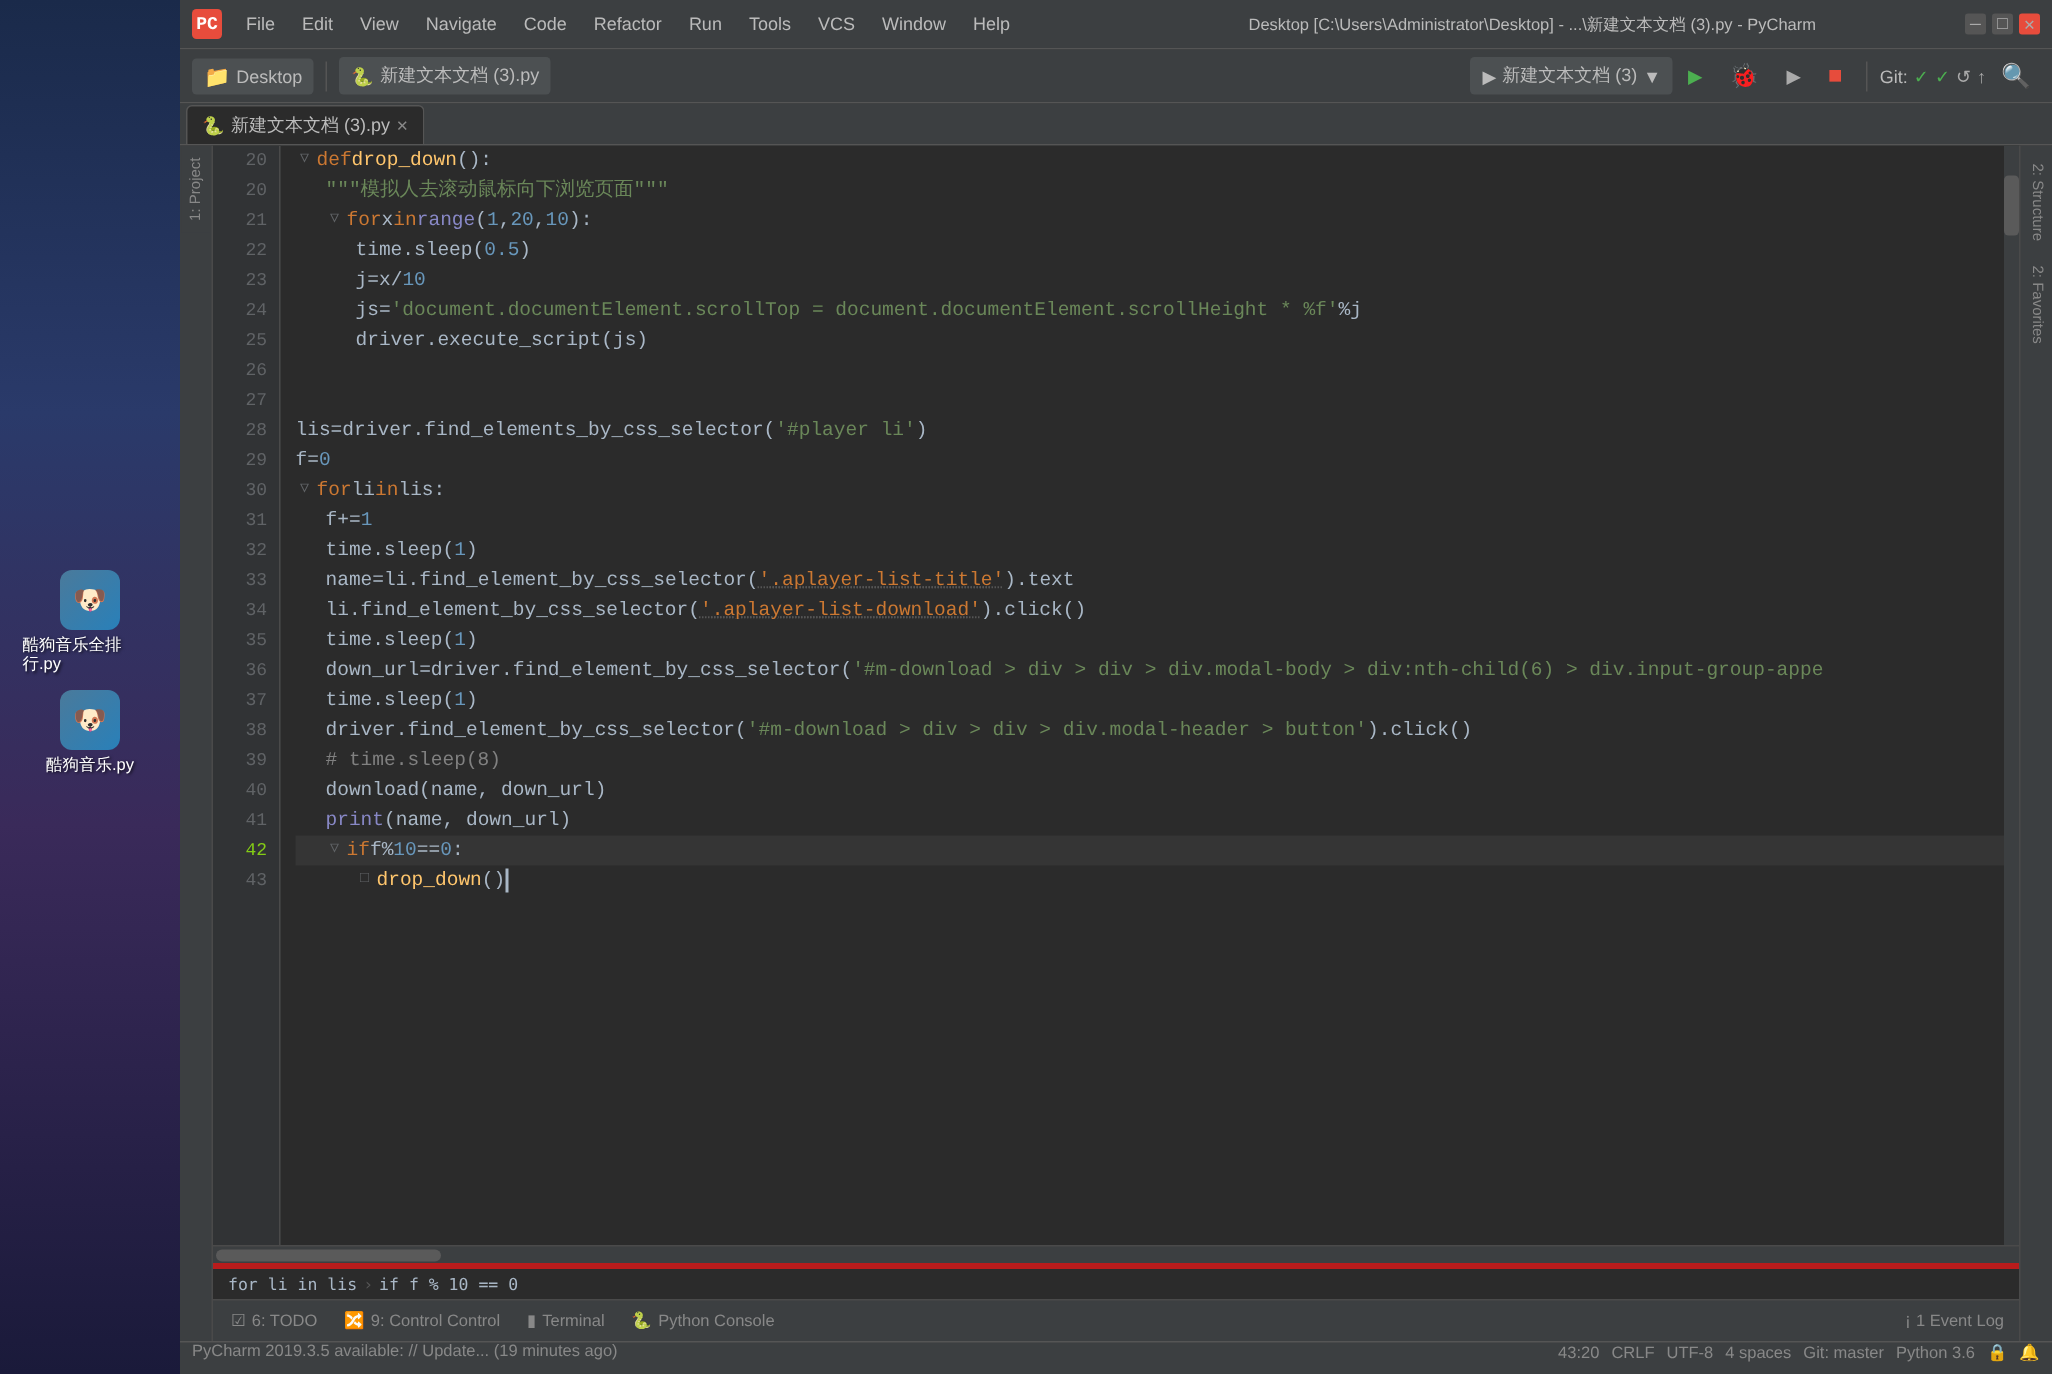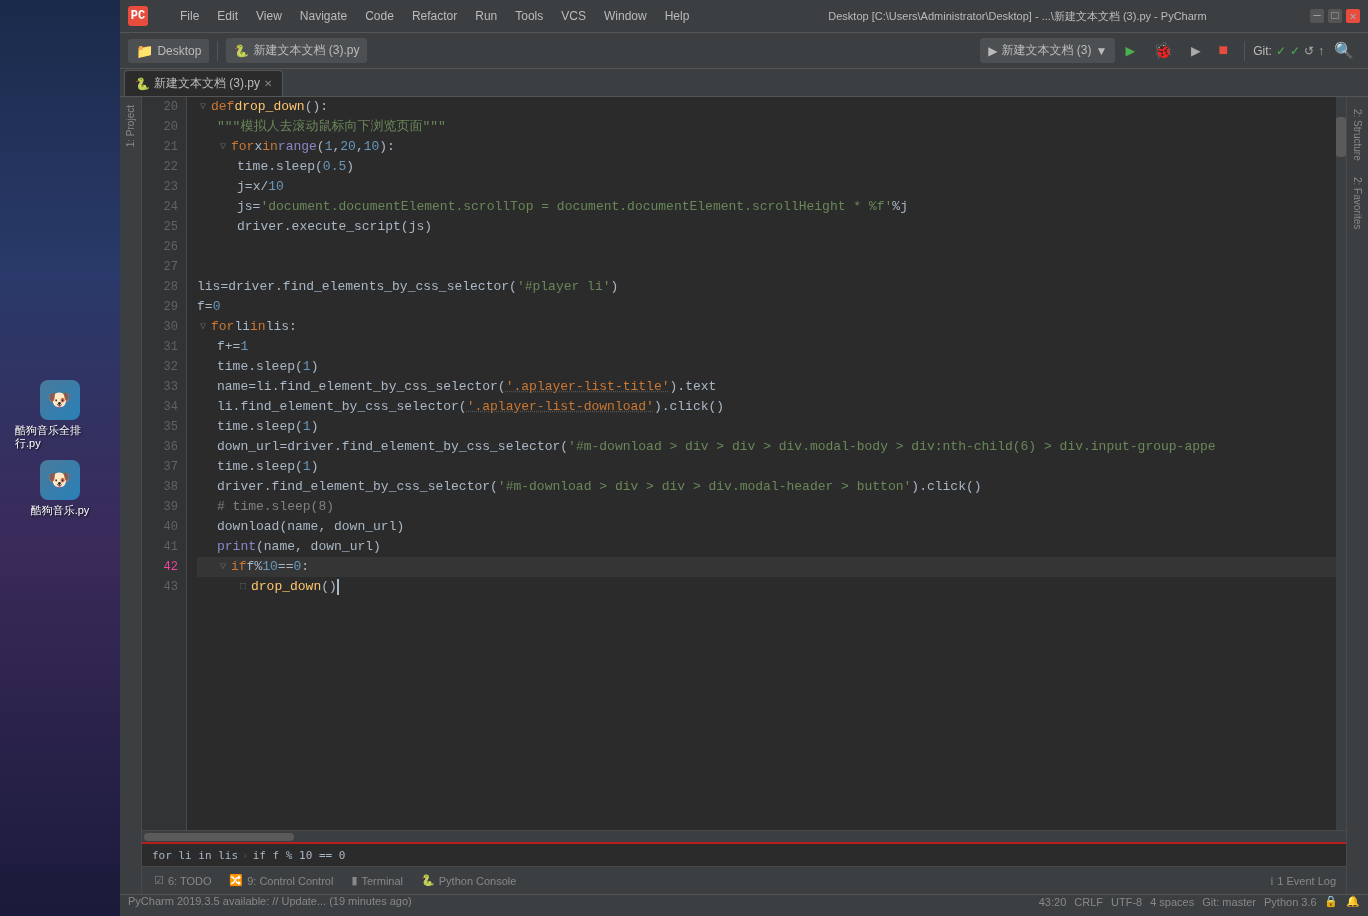--- a/index.html
+++ b/index.html
@@ -80,21 +80,20 @@
 
     
     .title-bar {
       background: #3c3f41;
       height: 32px;
       display: flex;
       align-items: center;
       padding: 16px 8px;
       border-bottom: 1px solid #555;
       flex-shrink: 0;
-      gap: 16px;
     }
 
     .title-bar .app-icon {
       width: 20px;
       height: 20px;
       background: #e74c3c;
       border-radius: 3px;
       margin-right: 8px;
       display: flex;
       align-items: center;
@@ -315,21 +314,21 @@
       overflow: hidden;
     }
 
     .line-numbers .line-num {
       display: block;
       height: 20px;
       font-size: 12px;
     }
 
     .line-numbers .line-num.active {
-      color: #ec4899;
+      color: #84cc16;
     }
 
     .code-body {
       flex: 1;
       overflow: auto;
       padding: 0 0 0 10px;
     }
 
     .code-line {
       height: 20px;
@@ -376,21 +375,21 @@
 
     .breadcrumb-bar {
       height: 24px;
       background: #2b2b2b;
       display: flex;
       align-items: center;
       padding: 0 10px;
       color: #888;
       font-size: 11px;
       font-family: 'Consolas', monospace;
-      border-top: 2px solid #b91c1c;
+      border-top: 4px solid #b91c1c;
     }
 
     .breadcrumb-bar .bc-item {
       color: #a9b7c6;
     }
 
     .breadcrumb-bar .bc-sep {
       color: #555;
       margin: 0 4px;
     }

